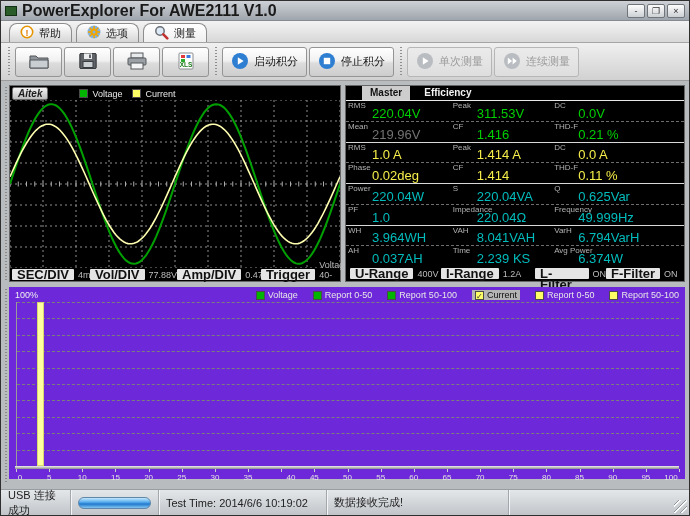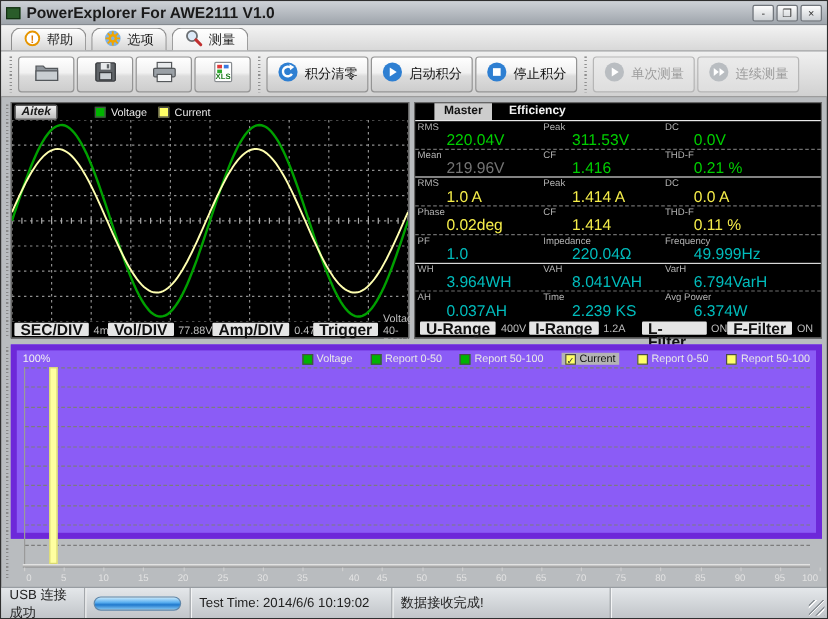--- a/index.html
+++ b/index.html
@@ -2,21 +2,21 @@
 <html><head>
 <meta charset="utf-8">
 <style>
   *{margin:0;padding:0;box-sizing:border-box;font-family:"Liberation Sans",sans-serif;}
   html,body{width:690px;height:516px;overflow:hidden;background:#7d7d7d;}
   .window{position:absolute;inset:0;border:1px solid #2f2f2f;background:#b9bcbf;}
   
   .titlebar{position:absolute;top:0;left:0;right:0;height:20px;background:linear-gradient(180deg,#ced2d7,#9fa5ac);
     display:flex;align-items:center;padding:0 4px;border-bottom:1px solid #868b91;}
   .title-icon{width:12px;height:10px;background:#2a5c2a;border:1px solid #123012;margin-right:5px;}
-  .title-text{font-size:13px;font-weight:bold;color:#1a1a1a;flex:1;}
+  .title-text{font-size:16px;font-weight:bold;color:#1a1a1a;flex:1;}
   .winbtn{width:18px;height:14px;margin-left:2px;border:1px solid #70757b;border-radius:2px;
     background:linear-gradient(180deg,#fdfdfd,#ccd0d4);font-size:9px;line-height:12px;text-align:center;color:#333;}
   
   .tabrow{position:absolute;top:20px;left:0;right:0;height:22px;background:linear-gradient(180deg,#f3f3f3,#d8d8d8);
     display:flex;align-items:flex-end;padding-left:8px;border-bottom:1px solid #a5a5a5;}
   .tab{height:19px;margin-right:4px;border:1px solid #8d8d8d;border-bottom:none;border-radius:8px 8px 0 0;
     background:linear-gradient(180deg,#fff,#d6d6d6);display:flex;align-items:center;gap:5px;padding:0 10px;font-size:11px;color:#222;}
   .tab.active{background:linear-gradient(180deg,#fff,#efefef);}
   
   .toolbar{position:absolute;top:42px;left:0;right:0;height:38px;background:linear-gradient(180deg,#f0f0f0,#d1d1d1);
@@ -50,21 +50,21 @@
   .mrow{flex:1;display:flex;position:relative;}
   .sep-dashed{border-top:1px dashed #6e6e6e;}
   .sep-solid{border-top:1px solid #d8d8d8;}
   .mcell{position:relative;}
   .mcell:nth-child(1){width:31%;}.mcell:nth-child(2){width:30%;}.mcell:nth-child(3){width:39%;}
   .mlabel{position:absolute;top:0;left:2px;font-size:8px;color:#b2b2b2;}
   .mvalue{position:absolute;left:26px;bottom:0;font-size:13px;white-space:nowrap;}
   .rp-ranges{height:15px;display:flex;align-items:center;font-size:9px;padding:0 4px;}
   .range-item{display:flex;align-items:center;}
   
-  .bpanel{position:absolute;left:8px;top:286px;width:676px;height:162px;background:#8b5cf6;border:5px solid #6d28d9;}
+  .bpanel{position:absolute;left:8px;top:286px;width:676px;height:192px;background:#6d28d9;border:1px solid #6d28d9;}
   .bc-header{height:14px;display:flex;align-items:center;padding:0 5px;}
   .pct-label{font-size:9px;color:#f0f0f0;}
   .bc-legend{margin-left:auto;display:flex;gap:15px;align-items:center;}
   .bc-item{display:flex;gap:3px;align-items:center;font-size:9px;color:#e8e8e8;}
   .bc-item.checked{background:#b4b4b4;color:#0e0e0e;padding:0 3px;}
   .bc-plot{position:relative;height:164px;margin:0 5px 0 6px;border-left:1px solid #9a9a9a;}
   .gl{position:absolute;left:0;right:0;height:0;border-top:1px dashed #7c7c7c;}
   .bcbar{position:absolute;background:#ffffa0;border:1px solid #d8d870;}
   .bc-axis{position:relative;height:19px;margin:0 5px 0 6px;}
   .axisbar{position:absolute;top:0;left:-1px;right:0;height:3px;background:linear-gradient(180deg,#efefef,#8d8d8d);}
@@ -154,28 +154,20 @@
       <div class="tbbtn icononly">
         <span><svg width="20" height="18">
             <rect x="3" y="1" width="14" height="16" rx="1" fill="#fff" stroke="#888c90"></rect>
             <rect x="5" y="3" width="4" height="3" fill="#e03a3a"></rect>
             <rect x="10.5" y="3" width="4" height="3" fill="#3a7ae0"></rect>
             <rect x="5" y="7" width="4" height="3" fill="#2faa2f"></rect>
             <text x="10" y="15" text-anchor="middle" font-size="6.5" font-weight="bold" fill="#1d7a1d">XLS</text>
           </svg></span>
       </div>
       <div class="tb-handle"></div>
-      <div class="tbbtn">
-        <span><svg width="18" height="18">
-            <circle cx="9" cy="9" r="8" fill="#2e7fd2"></circle>
-            <path d="M12.3 10.5 A4 4 0 1 1 11.5 5.6" fill="none" stroke="#fff" stroke-width="2"></path>
-            <path d="M10.2 2.6 l4 2.2 -3.4 2.8 z" fill="#fff"></path>
-          </svg></span>
-        <span>积分清零</span>
-      </div>
       <div class="tbbtn">
         <span><svg width="18" height="18">
             <circle cx="9" cy="9" r="8" fill="#2e7fd2"></circle>
             <path d="M6.8 5.3 L12.6 9 L6.8 12.7 z" fill="#fff"></path>
           </svg></span>
         <span>启动积分</span>
       </div>
       <div class="tbbtn">
         <span><svg width="18" height="18">
             <circle cx="9" cy="9" r="8" fill="#2e7fd2"></circle>
@@ -359,20 +351,34 @@
           </div>
           <div class="mcell">
             <span class="mlabel">CF</span>
             <span class="mvalue" style="color: rgb(246, 238, 74);">1.414</span>
           </div>
           <div class="mcell">
             <span class="mlabel">THD-F</span>
             <span class="mvalue" style="color: rgb(246, 238, 74);">0.11 %</span>
           </div>
         </div>
+        <div class="mrow sep-solid">
+          <div class="mcell">
+            <span class="mlabel">Power</span>
+            <span class="mvalue" style="color: rgb(0, 188, 188);">220.04W</span>
+          </div>
+          <div class="mcell">
+            <span class="mlabel">S</span>
+            <span class="mvalue" style="color: rgb(0, 188, 188);">220.04VA</span>
+          </div>
+          <div class="mcell">
+            <span class="mlabel">Q</span>
+            <span class="mvalue" style="color: rgb(0, 188, 188);">0.625Var</span>
+          </div>
+        </div>
         <div class="mrow sep-dashed">
           <div class="mcell">
             <span class="mlabel">PF</span>
             <span class="mvalue" style="color: rgb(0, 188, 188);">1.0</span>
           </div>
           <div class="mcell">
             <span class="mlabel">Impedance</span>
             <span class="mvalue" style="color: rgb(0, 188, 188);">220.04Ω</span>
           </div>
           <div class="mcell">

